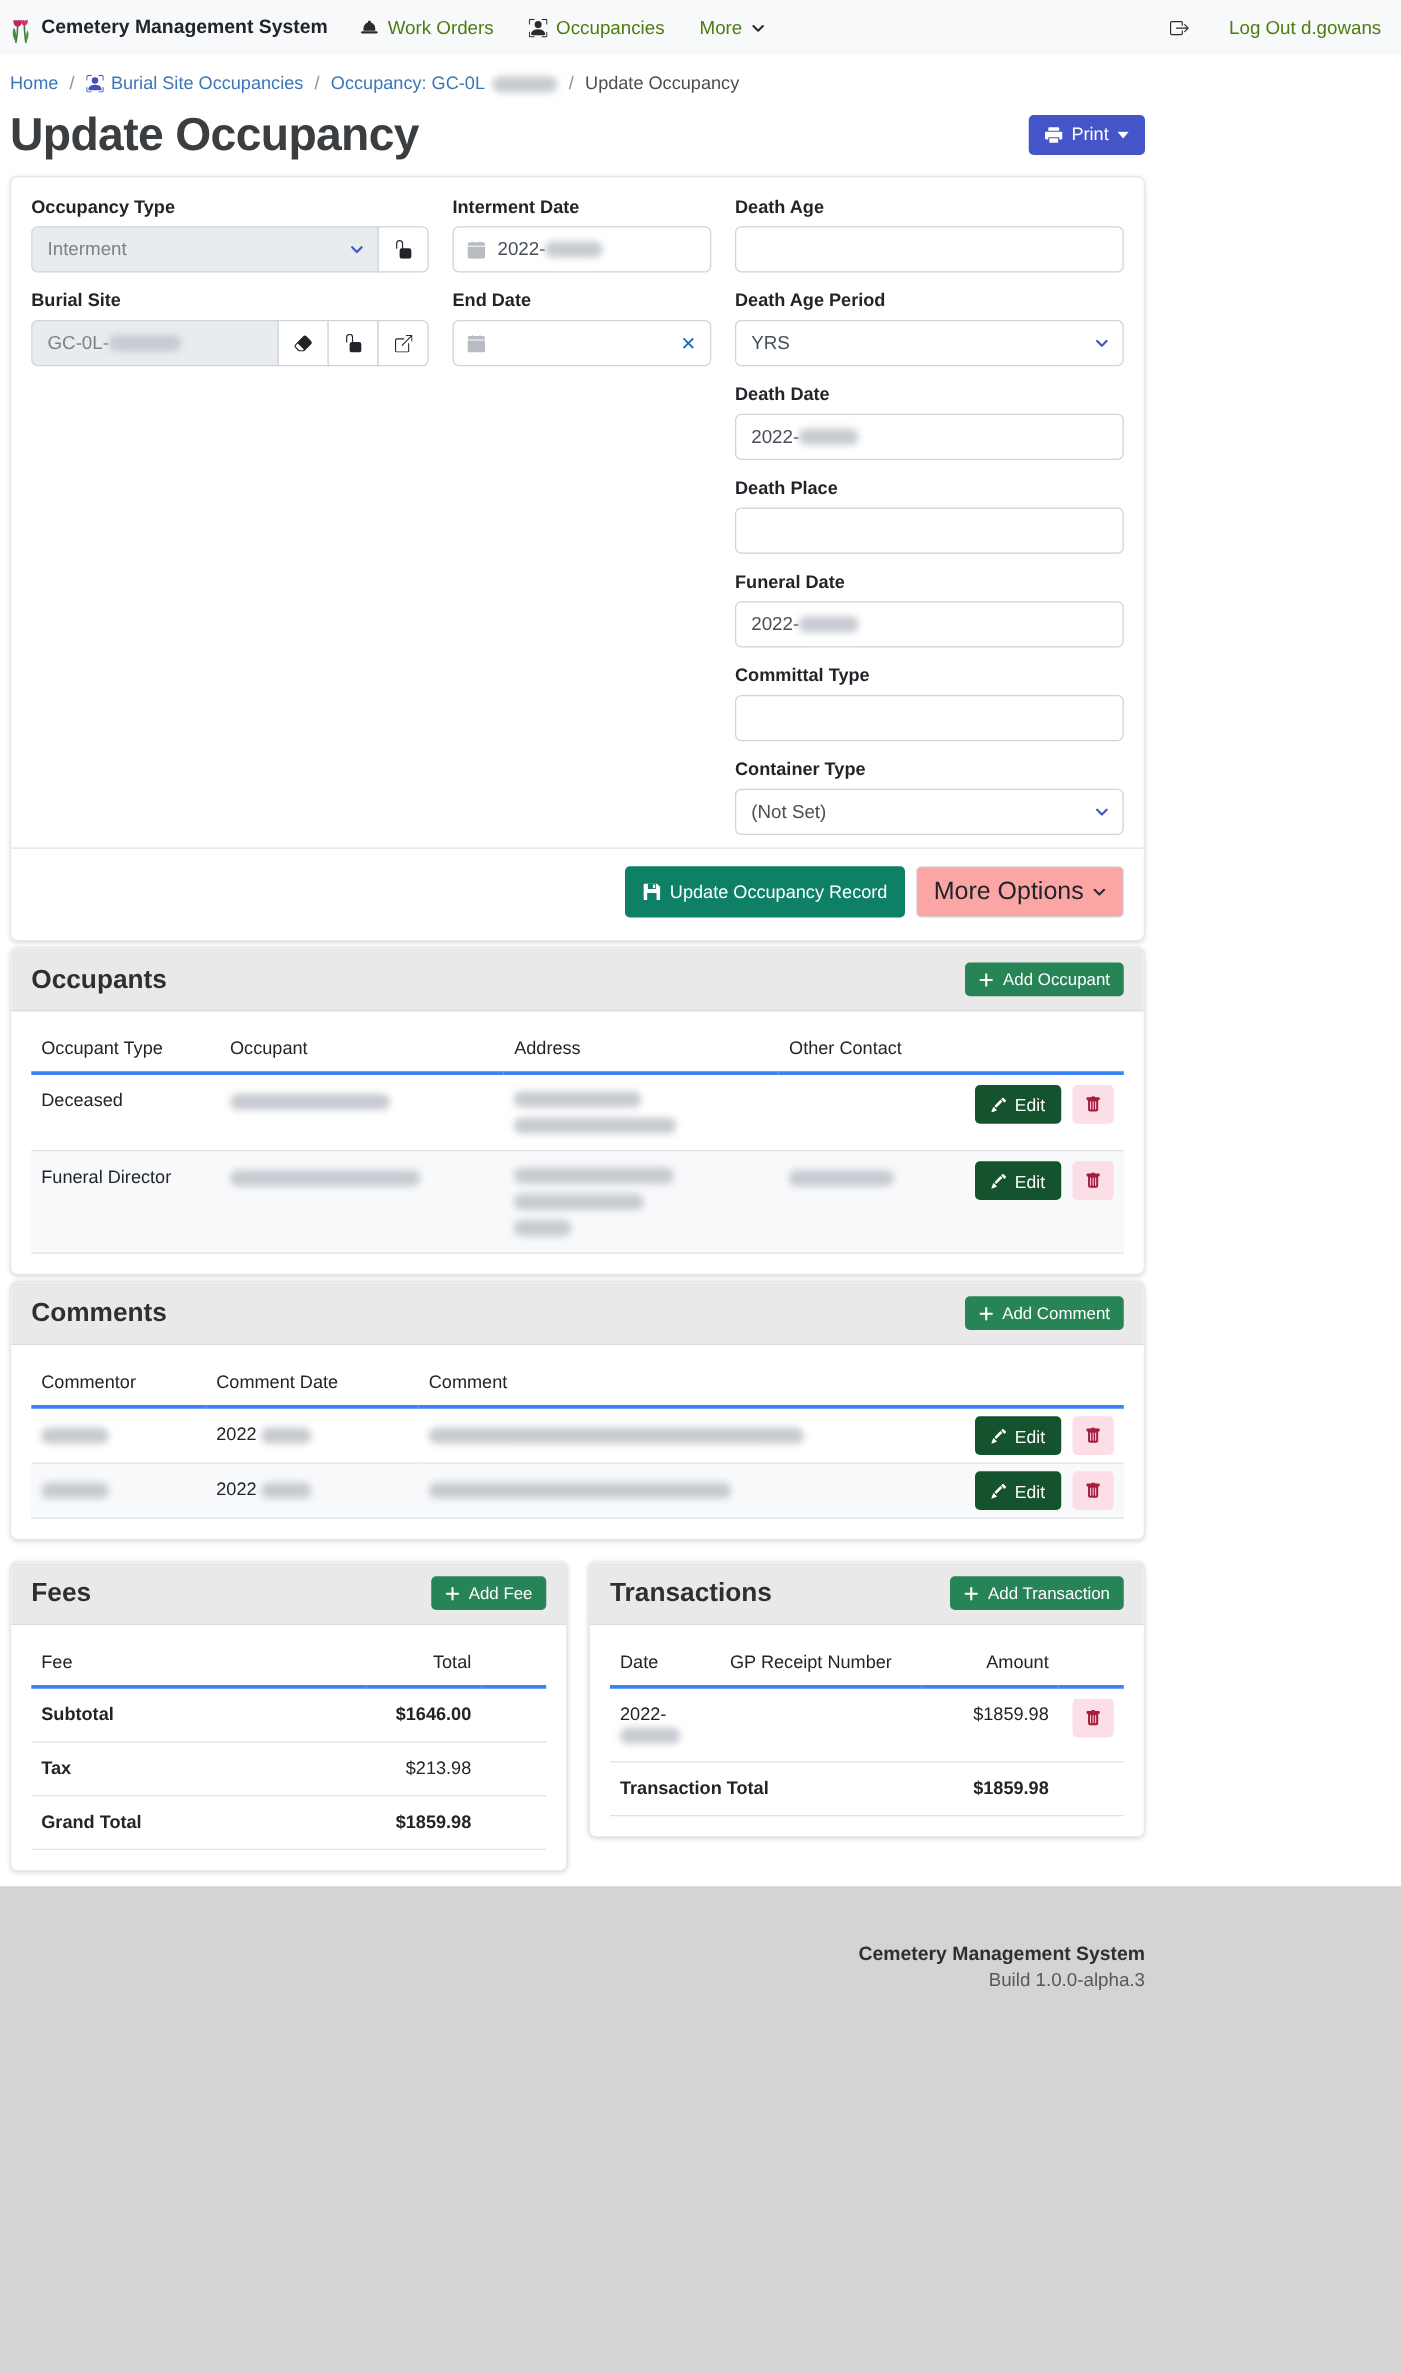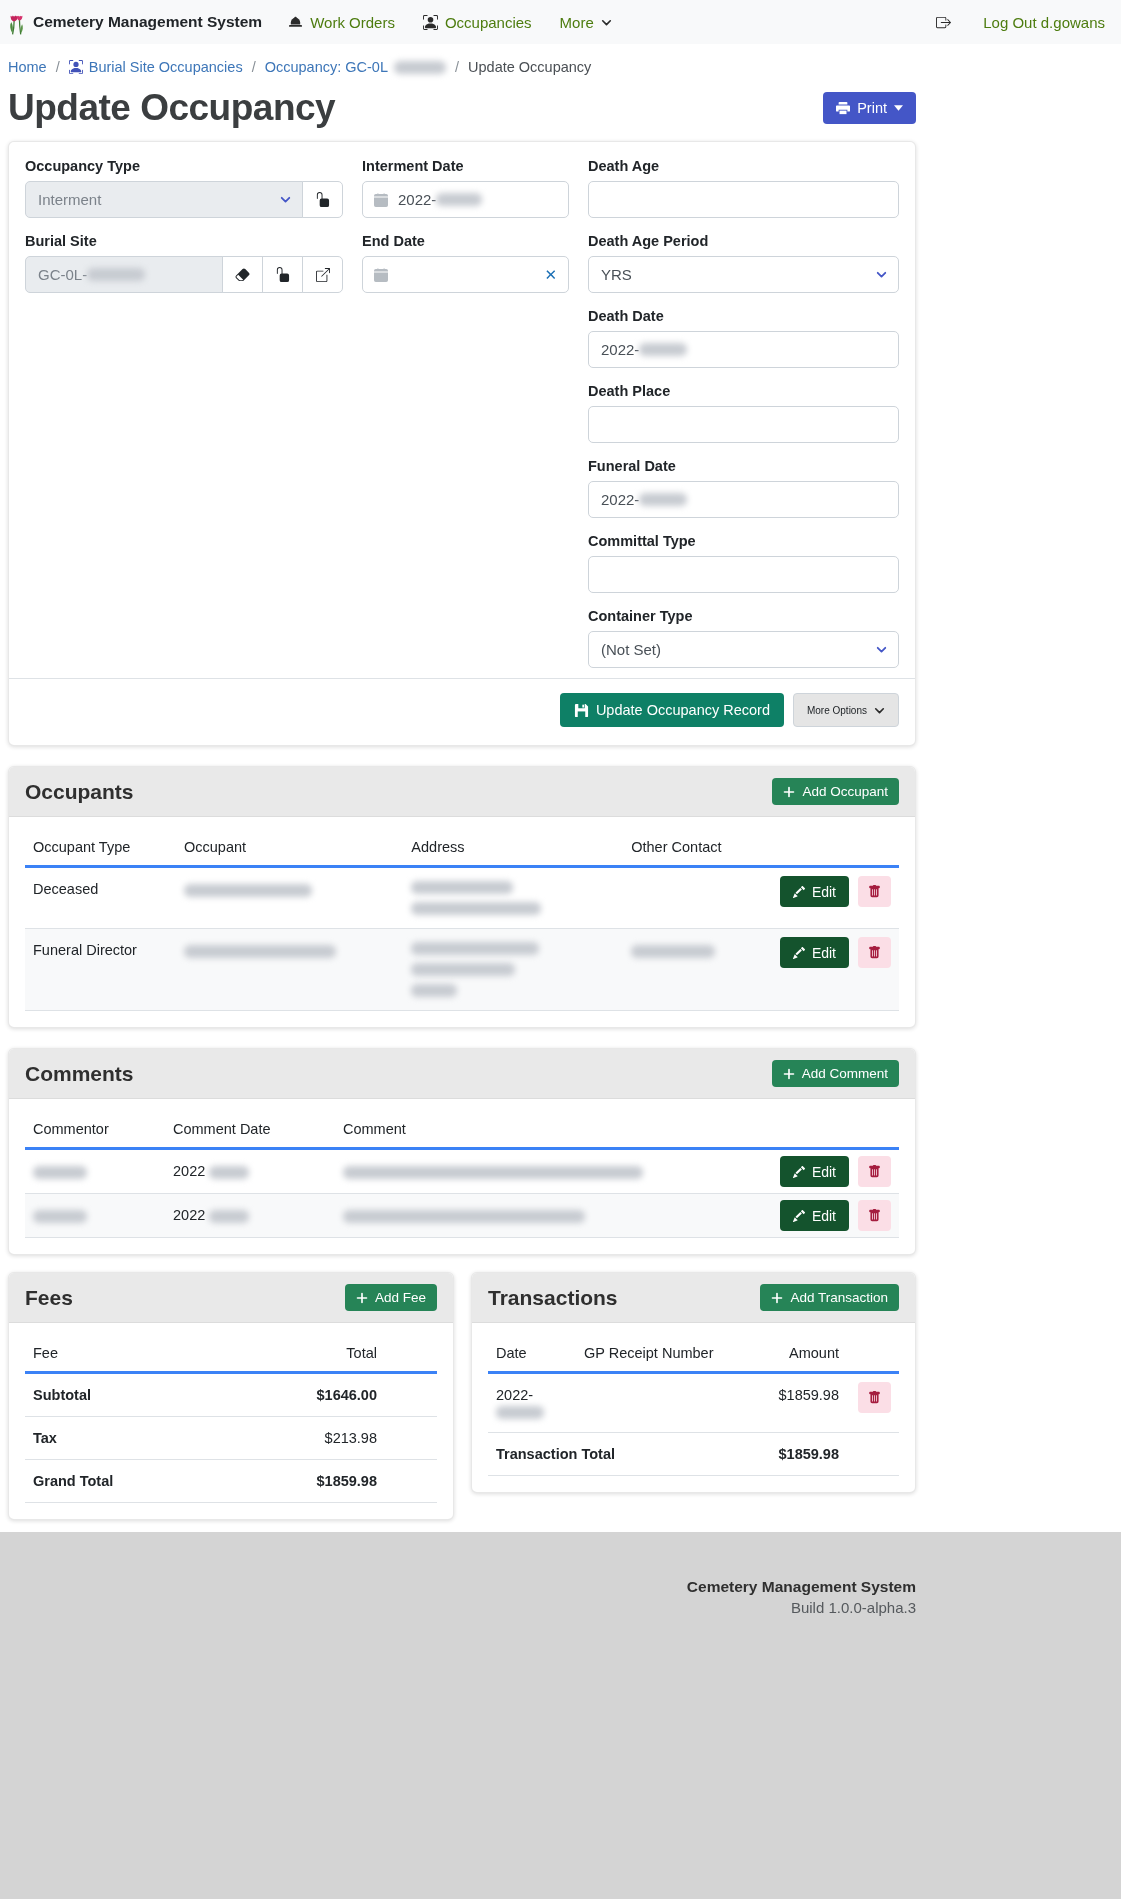--- a/index.html
+++ b/index.html
@@ -42,27 +42,27 @@
   
   .title-row { display:flex; align-items:center; justify-content:space-between; margin-top:8px; }
   .page-title { font-size:37px; font-weight:700; color:#3b3e40; letter-spacing:-0.5px; }
 
   
   .btn { display:inline-flex; align-items:center; gap:7px; border:none; border-radius:4px; cursor:pointer; font-family:inherit; }
   .btn-primary { background:var(--primary); color:#fff; font-size:14.5px; padding:8px 13px; }
   .btn-teal { background:var(--teal); color:#fff; font-size:14.5px; padding:9px 14px; }
   .btn-green-sm { background:var(--green); color:#fff; font-size:13.5px; padding:6px 11px; }
   .btn-edit { background:#14532d; color:#fff; font-size:14px; padding:6px 13px; }
-  .btn-outline { background:#e5e5e5; color:#212529; border:1px solid var(--border); font-size:10px; padding:8px 13px;text-align:center; }
+  .btn-outline { background:#fca5a5; color:#212529; border:1px solid var(--border); font-size:20px; padding:8px 13px;text-align:center; }
   .btn-trash { background:var(--danger-soft); color:var(--danger); width:33px; height:31px; border:none; border-radius:4px; display:inline-flex; align-items:center; justify-content:center; cursor:pointer; }
 
   
   .card { background:#fff; border:1px solid rgba(0,0,0,.09); border-radius:6px; box-shadow:0 1px 4px rgba(0,0,0,.14); }
   .form-card { margin-top:12px; padding:16px; }
-  .section-card { margin-top:20px; overflow:hidden; }
+  .section-card { margin-top:5px; overflow:hidden; }
   .card-header { background:#e9e9e9; border-bottom:1px solid #dcdcdc; padding:11px 16px; display:flex; align-items:center; justify-content:space-between; }
   .card-title { font-size:21px; font-weight:600; color:#2f2f2f; }
   .card-body { padding:12px 16px 16px 16px; }
 
   
   .form-grid { display:grid; grid-template-columns:318px 207px 1fr; column-gap:19px; align-items:start; }
   .field { margin-bottom:15px; }
   .field label { display:block; font-size:14.5px; font-weight:700; margin-bottom:7px; color:#212529; }
   .control { position:relative; display:flex; align-items:center; height:37px; border:1px solid var(--border); border-radius:5px; background:#fff; padding:0 12px; font-size:15px; color:#495057; }
   .control.disabled { background:var(--disabled-bg); color:#7b828a; }

